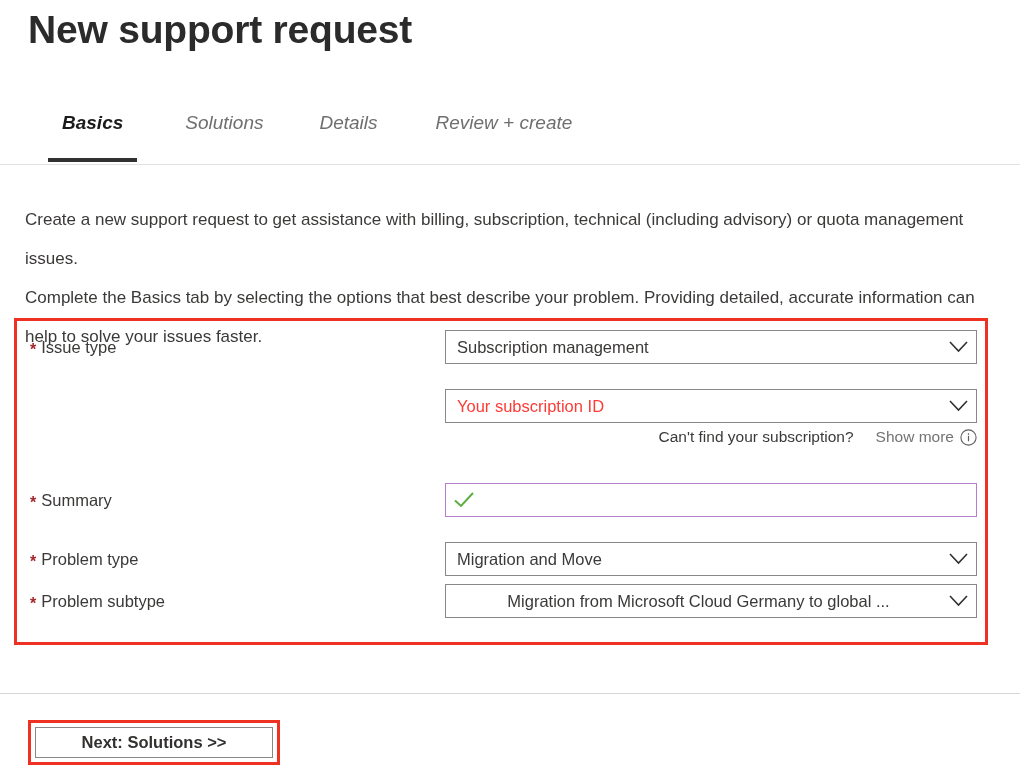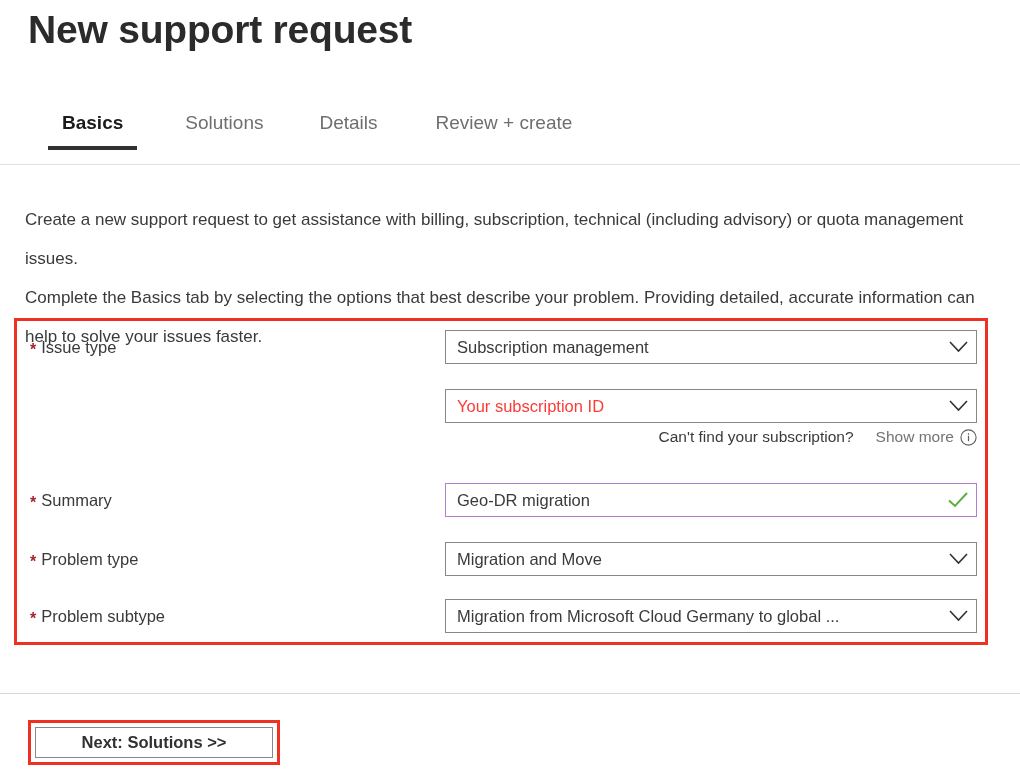--- a/index.html
+++ b/index.html
@@ -48,26 +48,27 @@
   }
   .tabs {
     position: absolute;
     left: 48px;
     top: 0;
     display: flex;
     align-items: flex-start;
   }
   .tab {
     position: relative;
-    padding: 8px 14px 16px 14px;
+    padding: 8px 14px 28px 14px;
     font-size: 19px;
     color: #6f6f6f;
     font-weight: 400;
     white-space: nowrap;
     cursor: pointer;
+    font-style: italic;
   }
   .tab.active {
     color: #1b1b1b;
     font-weight: 600;
   }
   .tab.active::after {
     content: "";
     position: absolute;
     left: 0;
     right: 0;
@@ -115,21 +116,21 @@
     left: 0;
     width: 1020px;
     height: 34px;
     display: flex;
     align-items: center;
   }
   .row-issue     { top: 12px; }
   .row-sub       { top: 71px; }
   .row-summary   { top: 165px; }
   .row-ptype     { top: 224px; }
-  .row-psubtype  { top: 281px; }
+  .row-psubtype  { top: 266px; text-align: center; }
 
   .label {
     position: absolute;
     left: 30px;
     font-size: 16.5px;
     color: #3b3a39;
     white-space: nowrap;
     line-height: 34px;
   }
   .req-star {
@@ -306,21 +307,20 @@
         <rect x="7.9" y="4.2" width="1.2" height="1.5" fill="#605e5c"></rect>
       </svg>
     </span>
   </div>
 
   <div class="row row-summary">
     <div class="label">
       <span class="req-star">*</span><span>Summary</span>
     </div>
     <div class="field focused">
-      <div class="field-text" title="Describe your problem">Geo-DR migration</div>
       <div class="check">
         <svg width="22" height="18" viewBox="0 0 22 18">
             <path d="M2 9.5 L8 15 L20 2" fill="none" stroke="#5aad3f" stroke-width="1.9"></path>
           </svg>
       </div>
     </div>
   </div>
 
   <div class="row row-ptype">
     <div class="label">

